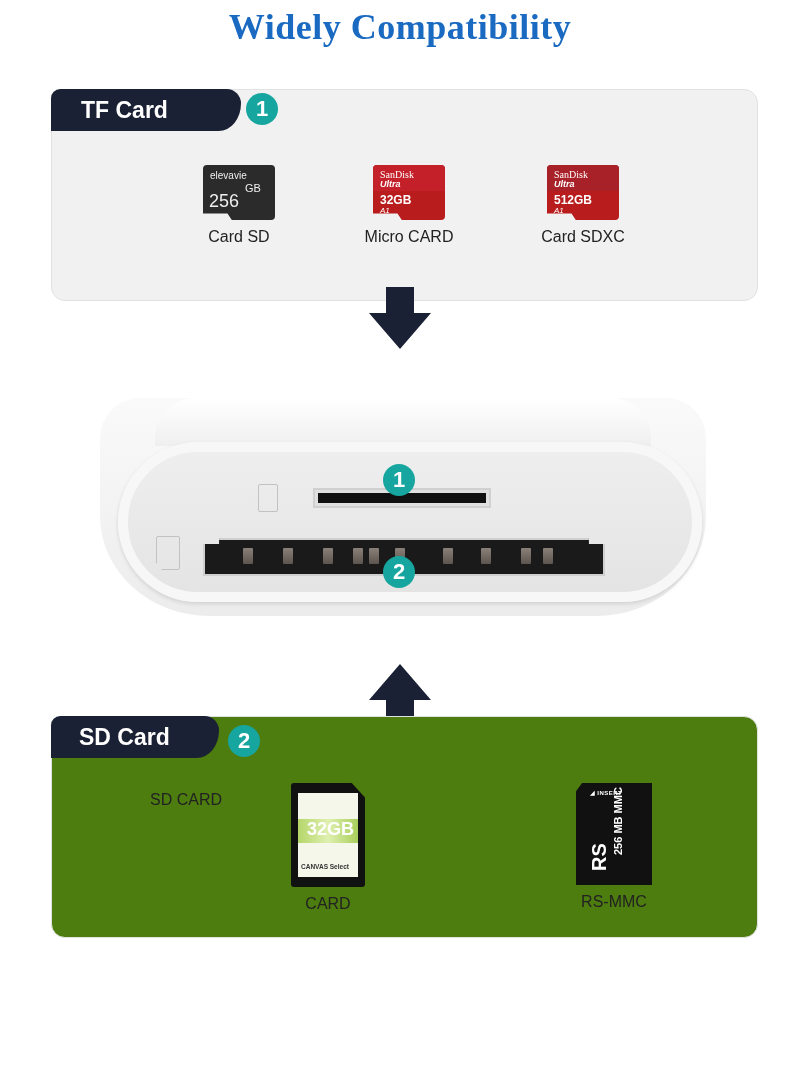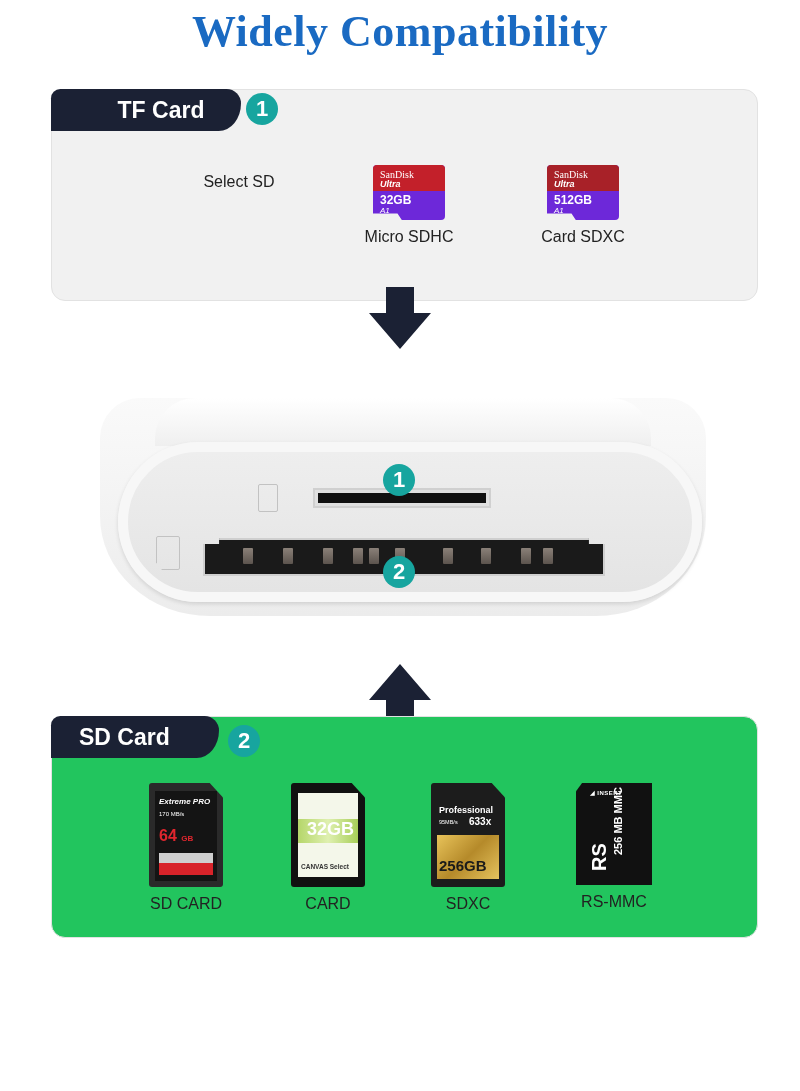--- a/index.html
+++ b/index.html
@@ -1,60 +1,60 @@
 <!DOCTYPE html>
 <html><head>
 <meta charset="utf-8">
 <style>
   * { box-sizing: border-box; margin: 0; padding: 0; }
   html, body { width: 800px; height: 1091px; background: #ffffff; overflow: hidden; }
   body { position: relative; font-family: "Liberation Sans", sans-serif; color: #1c1c1c; }
 
   .title {
     position: absolute; left: 0; top: 6px; width: 800px; text-align: center;
-    font-family: "Liberation Serif", serif; font-weight: bold; font-size: 44px;
+    font-family: "Liberation Serif", serif; font-weight: bold; font-size: 36px;
     color: #1a6ac2; letter-spacing: 0.5px;
   }
 
   .panel {
     position: absolute; left: 51px; width: 707px;
     background: #f1f1f1; border: 1px solid #e2e2e2; border-radius: 14px;
   }
   .panel.tf { top: 89px; height: 212px; }
-  .panel.sd { top: 716px; height: 222px; background: #22c55e; }
+  .panel.sd { top: 716px; height: 222px; background: #4d7c0f; }
 
   .tab {
     position: absolute; left: -1px; top: -1px; height: 42px;
     background: #1b2134; color: #fff; border-top-left-radius: 14px;
     border-top-right-radius: 22px; border-bottom-right-radius: 34px 42px;
     font-weight: bold; font-size: 23px; display: flex; align-items: center;
     padding-left: 30px;
   }
-  .panel.tf .tab { width: 190px; justify-content: center; }
+  .panel.tf .tab { width: 190px; }
   .panel.sd .tab { width: 168px; padding-left: 28px; }
 
   .badge {
     position: absolute; width: 32px; height: 32px; border-radius: 50%;
     background: #17a59f; color: #fff; font-weight: bold; font-size: 22px;
     display: flex; align-items: center; justify-content: center;
   }
   .panel.tf .badge { left: 194px; top: 3px; }
   .panel.sd .badge { left: 176px; top: 8px; }
 
   .card-item { position: absolute; text-align: center; }
   .card-label { font-size: 16px; color: #222; margin-top: 8px; white-space: nowrap; }
 
   
   .micro {
     position: relative; width: 72px; height: 55px; border-radius: 4px;
     margin: 0 auto; overflow: hidden;
     clip-path: polygon(0 0, 100% 0, 100% 100%, 40% 100%, 34% 88%, 0 88%);
   }
   .micro.black { background: #2b2b2b; color: #eee; }
-  .micro.sandisk { background: #6d28d9; color: #fff; }
+  .micro.sandisk { background: #b91c1c; color: #fff; }
   .micro.sandisk .top { position: absolute; left: 0; top: 0; width: 100%; height: 26px; background: #c3202a; }
   .m-brand { position: absolute; left: 7px; top: 5px; font-size: 10px; }
   .m-brand2 { position: absolute; left: 7px; top: 4px; font-family: "Liberation Serif", serif; font-size: 10px; }
   .m-ultra { position: absolute; left: 7px; top: 14px; font-size: 9px; font-style: italic; font-weight: bold; }
   .m-cap { position: absolute; left: 6px; top: 26px; font-size: 18px; }
   .m-gb { position: absolute; left: 42px; top: 17px; font-size: 11px; }
   .m-cap2 { position: absolute; left: 7px; top: 28px; font-size: 12px; font-weight: bold; }
   .m-a1 { position: absolute; left: 7px; top: 41px; font-size: 8px; font-style: italic; }
 
   
@@ -139,32 +139,37 @@
 
 <div class="title">Widely Compatibility</div>
 
 <div class="panel tf">
   <div class="tab">
     <span>TF Card</span>
   </div>
   <div class="badge">1</div>
 
   <div class="card-item" style="left:142px; top:75px; width:90px;">
-    <div class="card-label">Select SD</div>
+    <div class="micro black">
+      <span class="m-brand">elevavie</span>
+      <span class="m-gb">GB</span>
+      <span class="m-cap">256</span>
+    </div>
+    <div class="card-label">Card SD</div>
   </div>
 
   <div class="card-item" style="left:312px; top:75px; width:90px;">
     <div class="micro sandisk">
       <div class="top"></div>
       <span class="m-brand2">SanDisk</span>
       <span class="m-ultra">Ultra</span>
       <span class="m-cap2">32GB</span>
       <span class="m-a1">A1</span>
     </div>
-    <div class="card-label">Micro SDHC</div>
+    <div class="card-label">Micro CARD</div>
   </div>
 
   <div class="card-item" style="left:486px; top:75px; width:90px;">
     <div class="micro sandisk">
       <div class="top" style="background:#a82128;"></div>
       <span class="m-brand2">SanDisk</span>
       <span class="m-ultra">Ultra</span>
       <span class="m-cap2">512GB</span>
       <span class="m-a1">A1</span>
     </div>
@@ -205,51 +210,33 @@
   <polygon points="31,0 62,36 45,36 45,64 17,64 17,36 0,36" fill="#1b2134"></polygon>
 </svg>
 
 <div class="panel sd">
   <div class="tab">
     <span>SD Card</span>
   </div>
   <div class="badge">2</div>
 
   <div class="card-item" style="left:88px; top:66px; width:92px;">
-    <div class="sdcard sd-ext">
-      <div class="inner"></div>
-      <span class="t1">Extreme PRO</span>
-      <span class="t2">170 MB/s</span>
-      <span class="t3"><span>64</span> <span style="font-size:8px">GB</span></span>
-      <div class="grey"></div>
-      <div class="red"></div>
-    </div>
     <div class="card-label">SD CARD</div>
   </div>
 
   <div class="card-item" style="left:230px; top:66px; width:92px;">
     <div class="sdcard sd-canvas">
       <div class="inner"></div>
       <div class="green"></div>
       <span class="t1">32GB</span>
       <span class="t2">CANVAS Select</span>
     </div>
     <div class="card-label">CARD</div>
   </div>
 
-  <div class="card-item" style="left:370px; top:66px; width:92px;">
-    <div class="sdcard sd-pro">
-      <div class="gold"></div>
-      <span class="t1">Professional</span>
-      <span class="t2">95MB/s</span>
-      <span class="t3">633x</span>
-      <span class="t4">256GB</span>
-    </div>
-    <div class="card-label">SDXC</div>
-  </div>
 
   <div class="card-item" style="left:516px; top:66px; width:92px;">
     <div class="mmc">
       <span class="t1">◢ <span>INSERT</span></span>
       <span class="t2"><span>RS</span></span>
       <span class="t3"><span>256 MB</span> <span>MMC</span></span>
     </div>
     <div class="card-label">RS-MMC</div>
   </div>
 </div>

